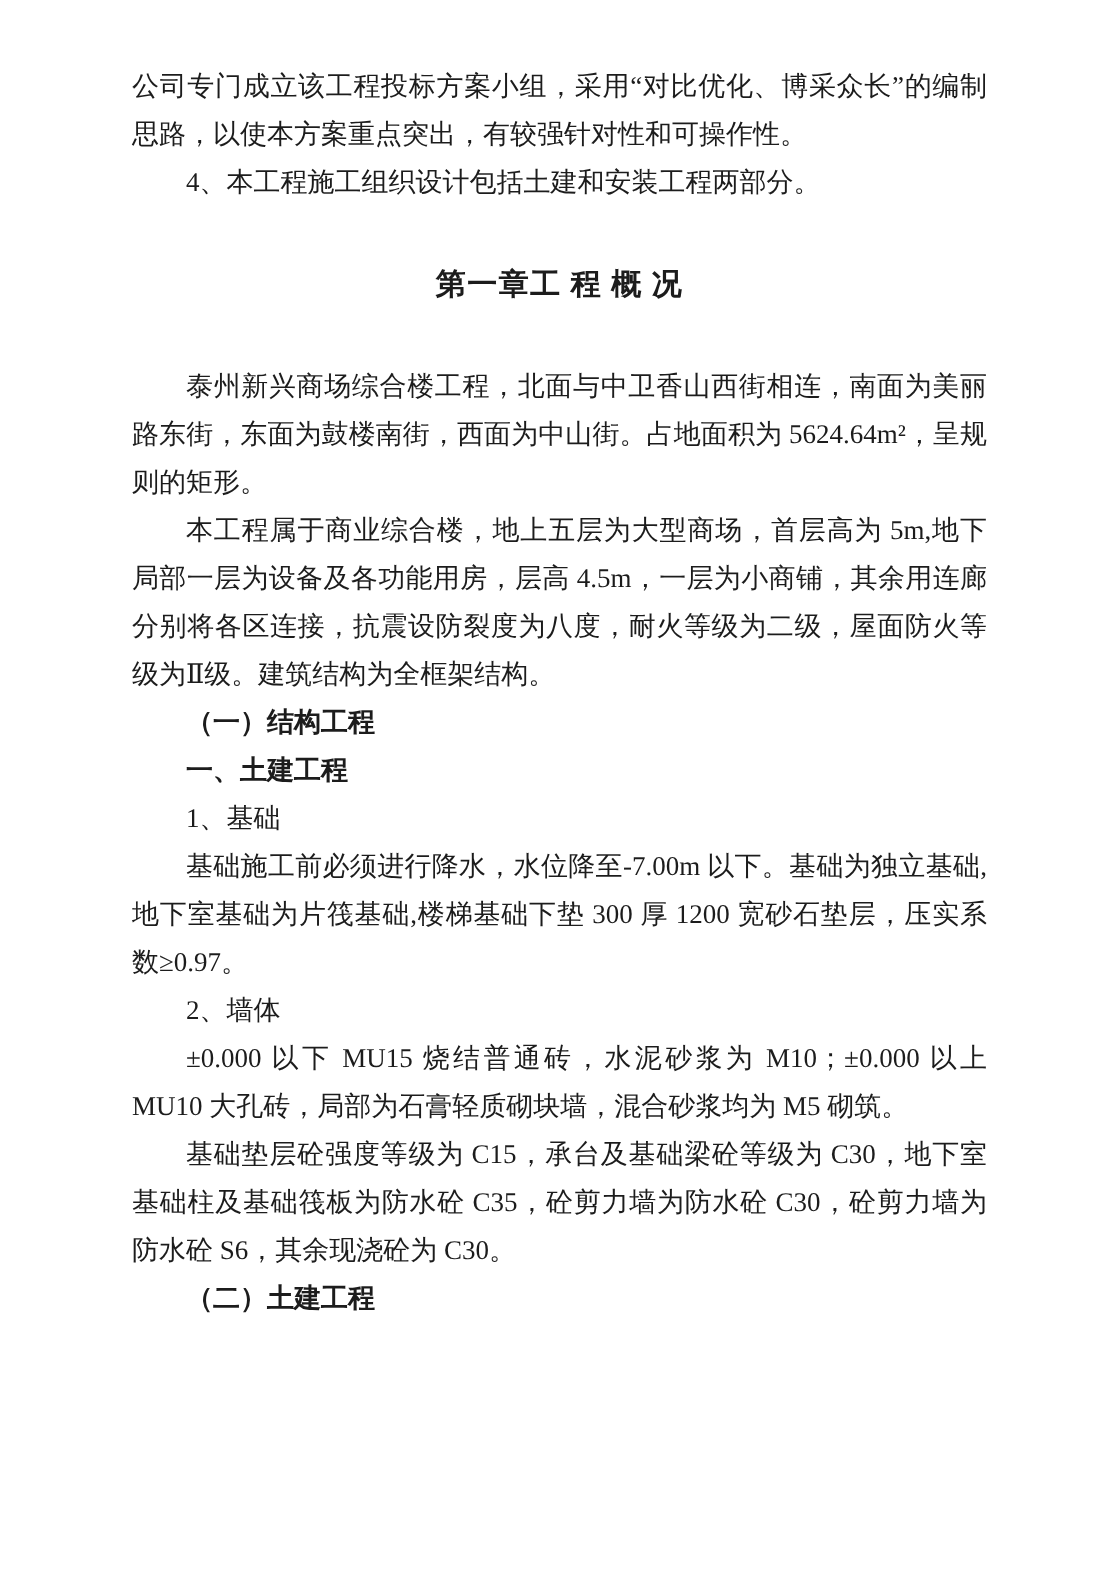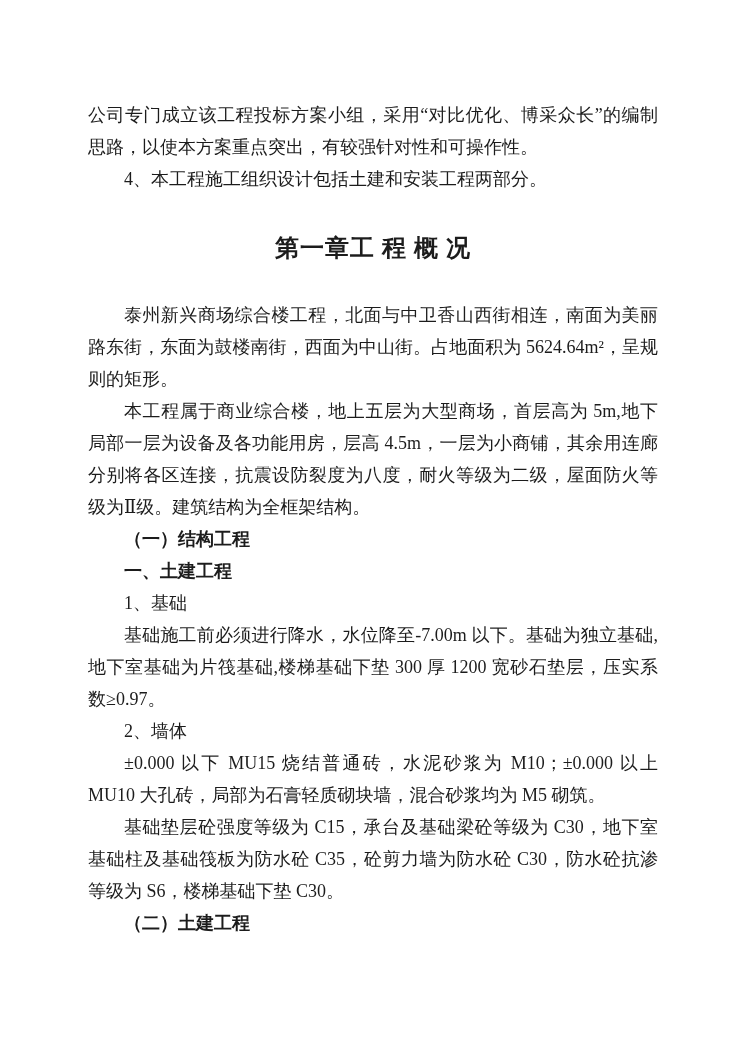--- a/index.html
+++ b/index.html
@@ -6,21 +6,21 @@
     margin: 0;
     padding: 0;
     background: #ffffff;
   }
   .page {
     position: relative;
     width: 744px;
     height: 1052px;
     background: #ffffff;
     box-sizing: border-box;
-    padding: 99px 86px 0 88px;
+    padding: 41px 86px 0 88px;
     font-family: "Liberation Serif", "DejaVu Serif", serif;
     font-size: 18px;
     line-height: 32px;
     color: #1c1c1c;
     overflow: hidden;
   }
   .para {
     margin: 0;
     text-indent: 2em;
     text-align: justify;
@@ -28,21 +28,21 @@
   .para.flush {
     text-indent: 0;
   }
   .para.gap-sm {
   }
   .bold {
     font-weight: 700;
   }
   .chapter-title {
     margin: 34px 0 32px 0;
-    font-size: 24px;
+    font-size: 20px;
     line-height: 38px;
     font-weight: 700;
     text-align: center;
     text-indent: 0;
     letter-spacing: 1px;
   }
 </style>
 </head>
 <body>
 
@@ -64,17 +64,17 @@
 
   <p class="para">1、基础</p>
 
   <p class="para">基础施工前必须进行降水，水位降至-7.00m 以下。基础为独立基础,地下室基础为片筏基础,楼梯基础下垫 300 厚 1200 宽砂石垫层，压实系数≥0.97。</p>
 
   <p class="para">2、墙体</p>
 
   <p class="para">±0.000 以下 MU15 烧结普通砖，水泥砂浆为 M10；±0.000 以上 MU10 大孔砖，局部为石膏轻质砌块墙，混合砂浆均为 M5 砌筑。</p>
 
 
-  <p class="para">基础垫层砼强度等级为 C15，承台及基础梁砼等级为 C30，地下室基础柱及基础筏板为防水砼 C35，砼剪力墙为防水砼 C30，防水砼抗渗等级为 S6，楼梯基础下垫 C30。</p>
+  <p class="para">基础垫层砼强度等级为 C15，承台及基础梁砼等级为 C30，地下室基础柱及基础筏板为防水砼 C35，砼剪力墙为防水砼 C30，砼剪力墙为防水砼 S6，其余现浇砼为 C30。</p>
 
   <p class="para bold">（二）土建工程</p>
 
 </div>
 
 </body></html>

